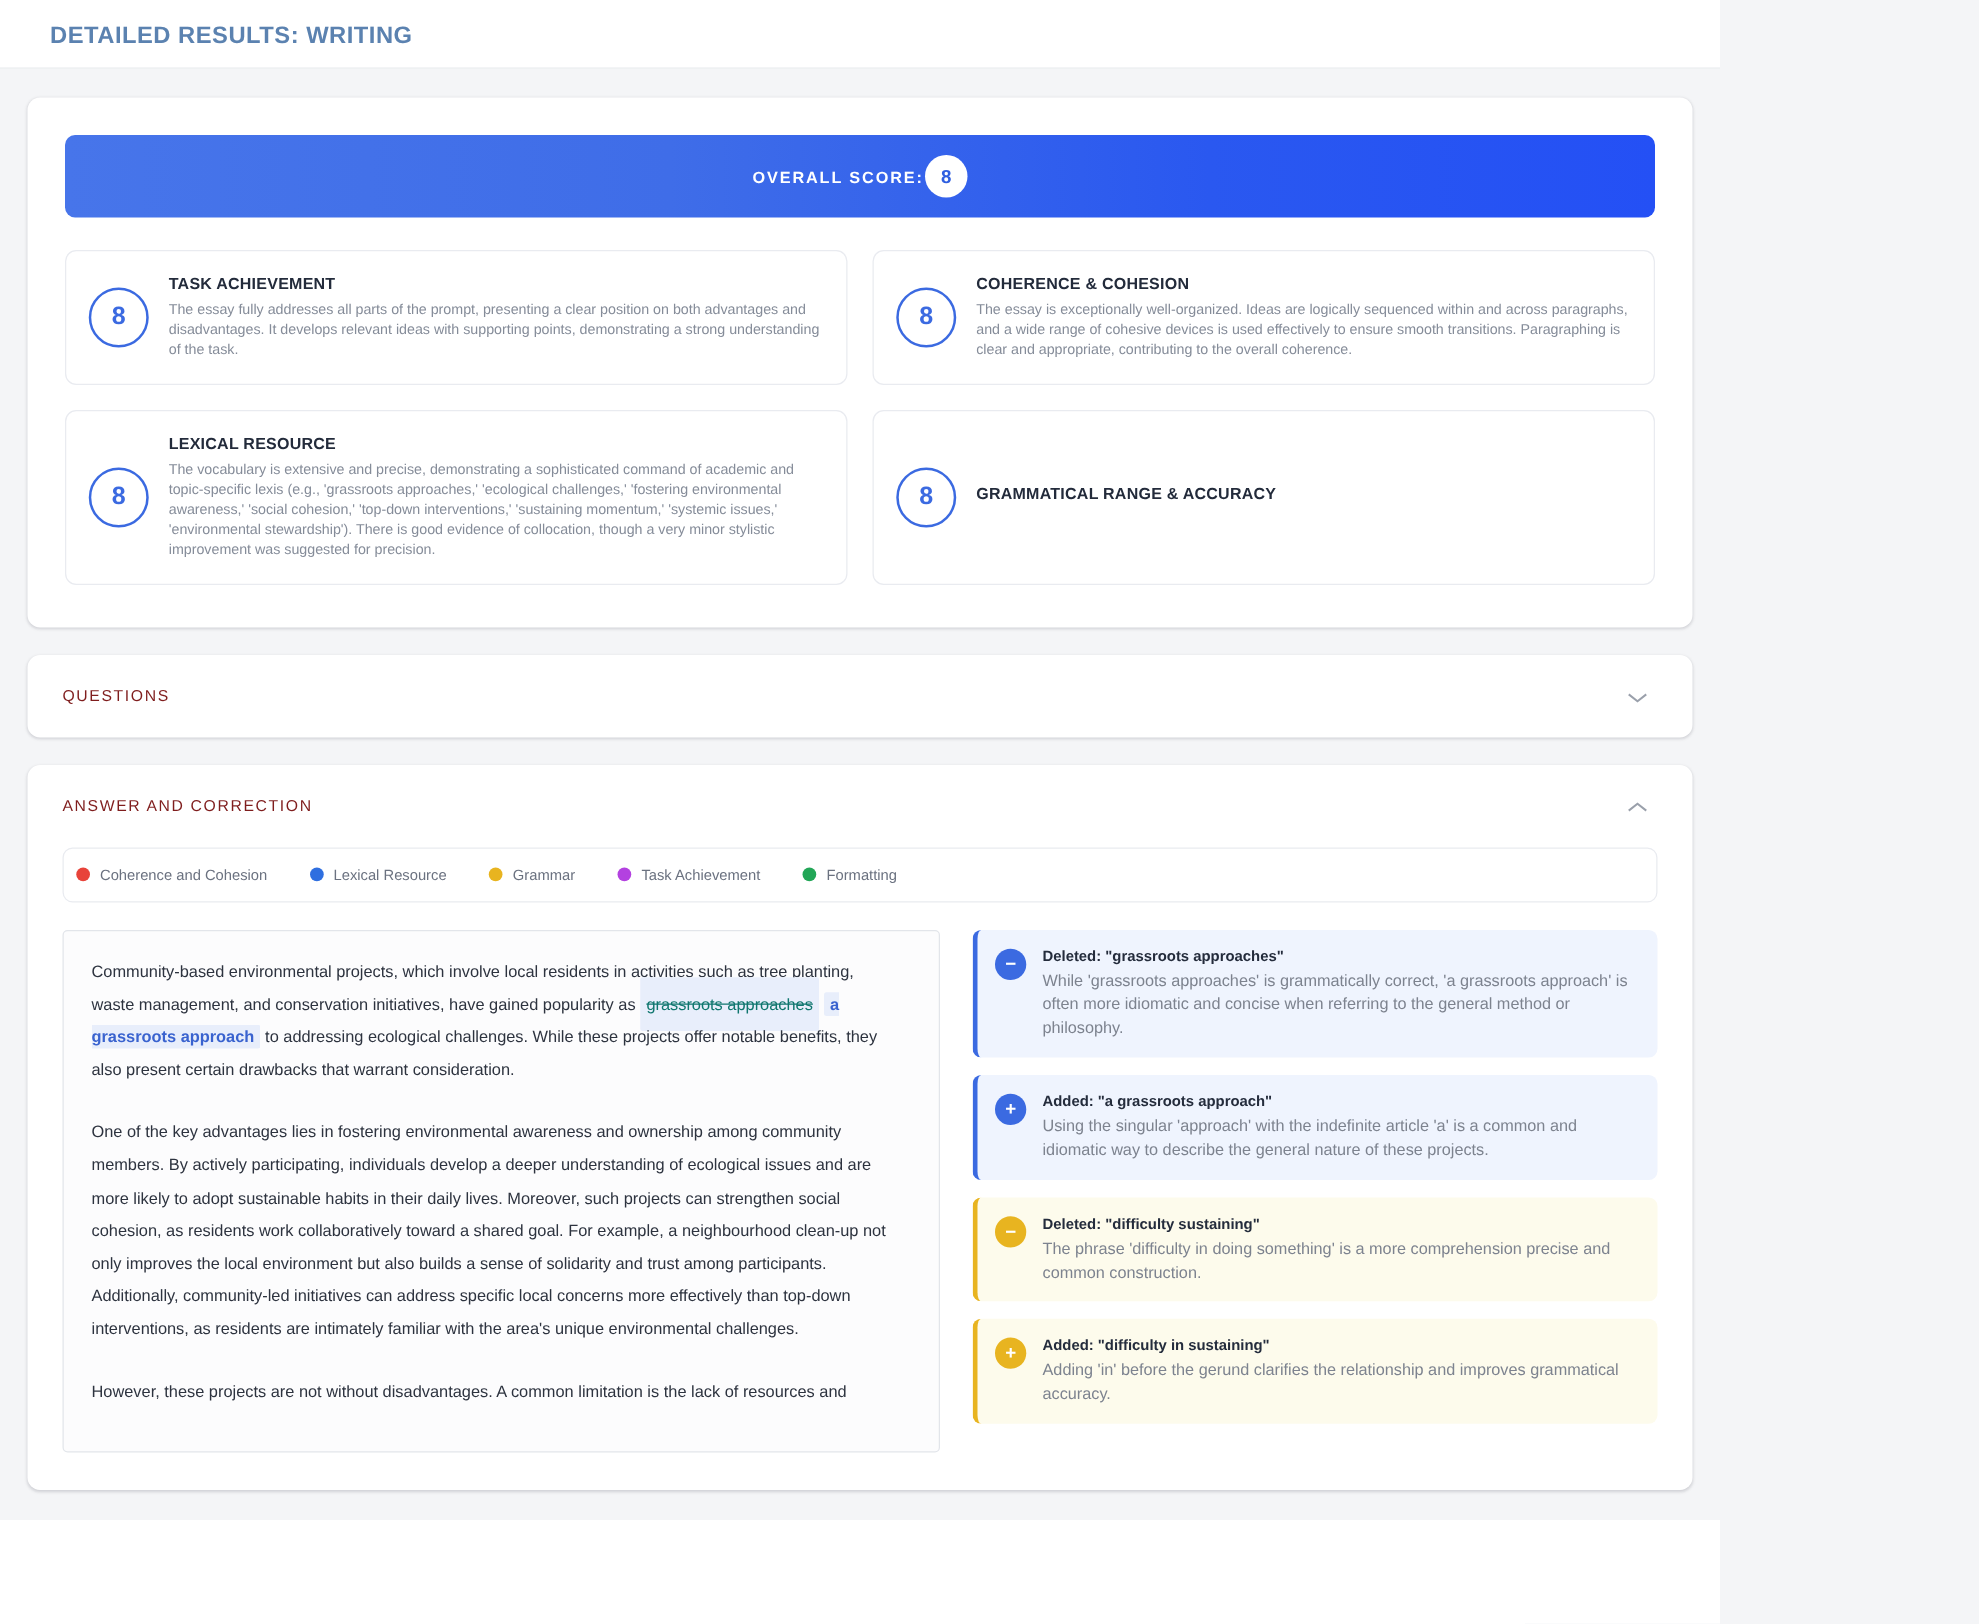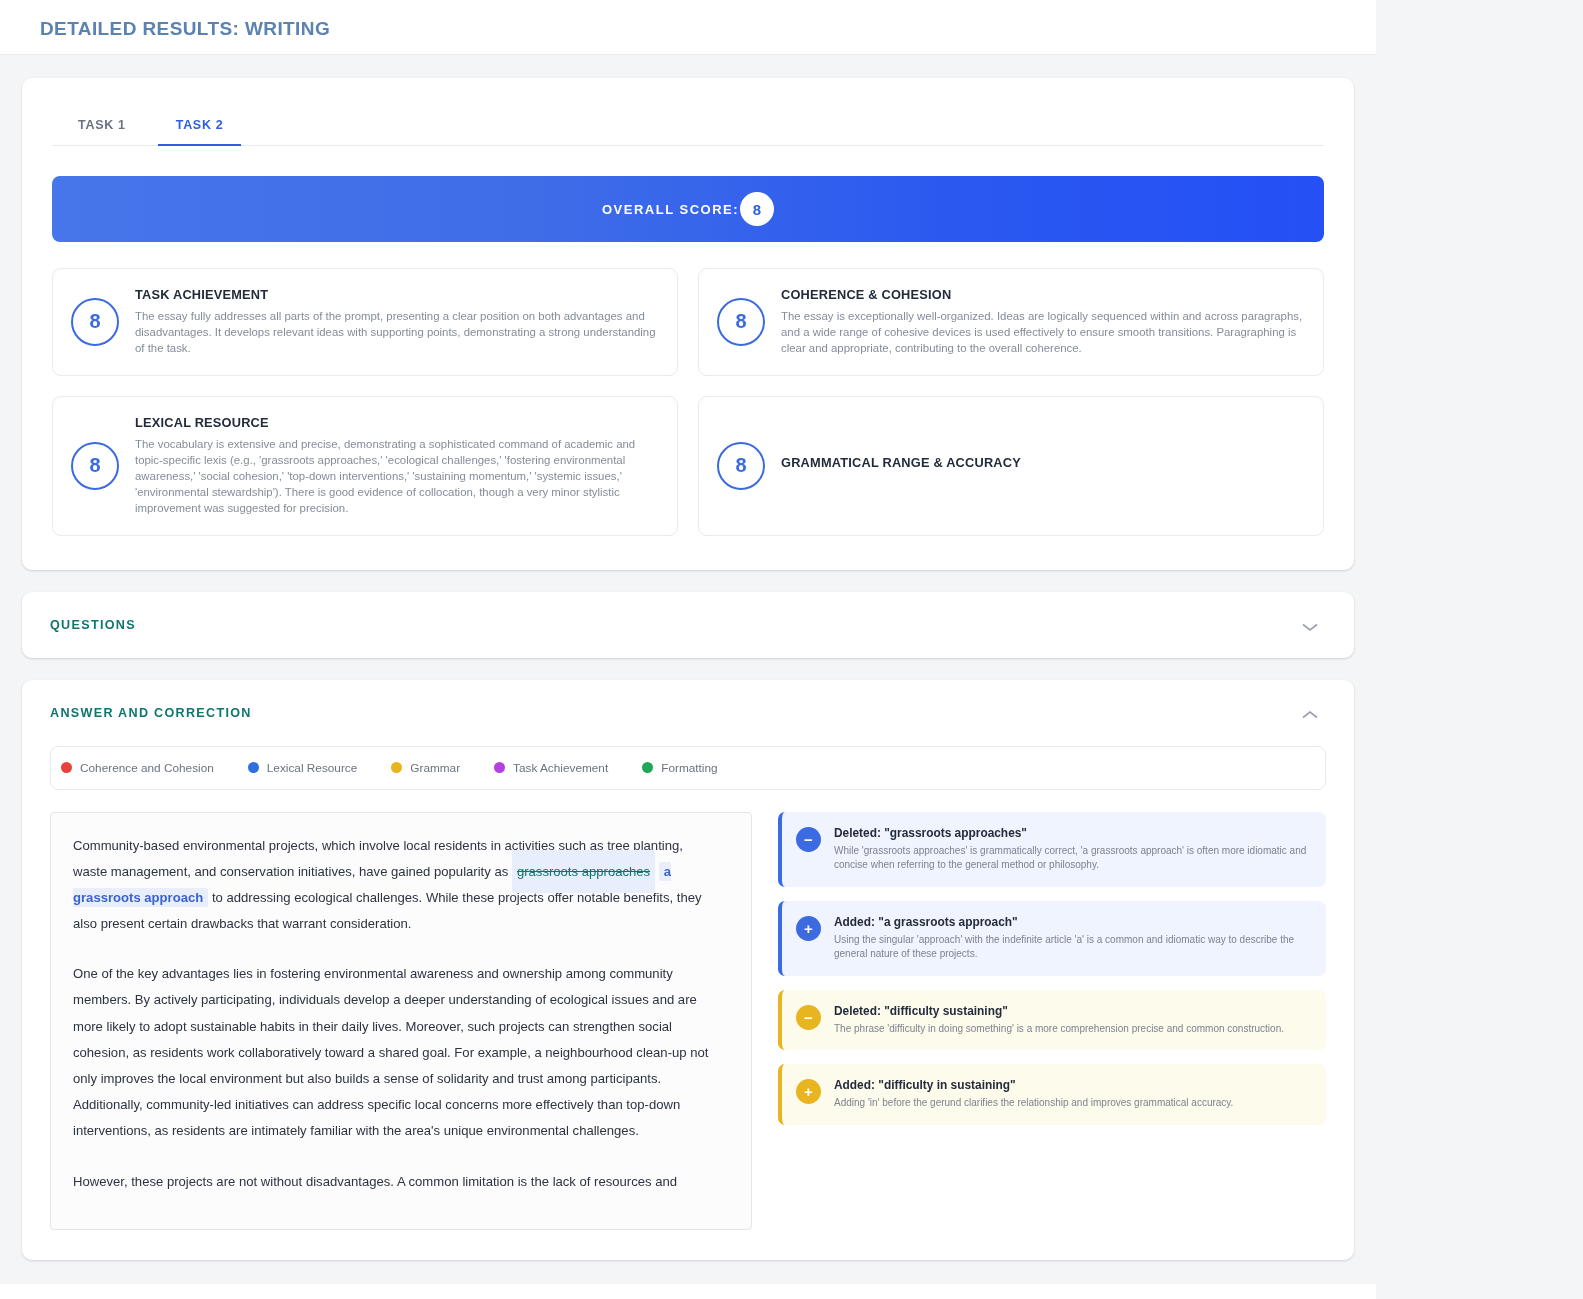--- a/index.html
+++ b/index.html
@@ -136,23 +136,23 @@
   .panel { margin-top: 22px; }
   .panel-head {
     display: flex;
     align-items: center;
     justify-content: space-between;
     padding: 26px 34px 26px 28px;
     cursor: pointer;
   }
   .panel-title {
     font-size: 12.6px;
-    font-weight: bold;
+    font-weight: normal;
     letter-spacing: 1.3px;
-    color: #0f766e;
+    color: #7f1d1d;
   }
   .chev { width: 20px; height: 12px; display: block; color: #9aa0ab; }
 
   .panel-body {
     padding: 0 28px 30px 28px;
     border-top: 0;
   }
 
   
   .legend {
@@ -239,43 +239,39 @@
   }
   .corr.blue .corr-icon { background: #3b6ae1; }
   .corr.amber .corr-icon { background: #e8b420; }
   .corr-title {
     font-size: 11.9px;
     font-weight: bold;
     color: #242c3c;
     margin: 0 0 4px 0;
   }
   .corr-desc {
-    font-size: 10px;
+    font-size: 13px;
     line-height: 1.45;
     color: #7d838f;
     margin: 0;
   }
 </style>
 </head>
 <body>
 
 <div class="page">
 
   <div class="page-header">
     <h1 class="page-title">DETAILED RESULTS: WRITING</h1>
   </div>
 
   <div class="canvas">
 
     <div class="card scores-card">
 
-      <div class="tabs">
-        <button class="tab">TASK 1</button>
-        <button class="tab active">TASK 2</button>
-      </div>
 
       <div class="overall-banner">
         <span class="overall-label">OVERALL SCORE:</span>
         <span class="overall-bubble">8</span>
       </div>
 
       <div class="criteria-grid">
 
         <div class="criterion">
           <div class="score-ring">8</div>

